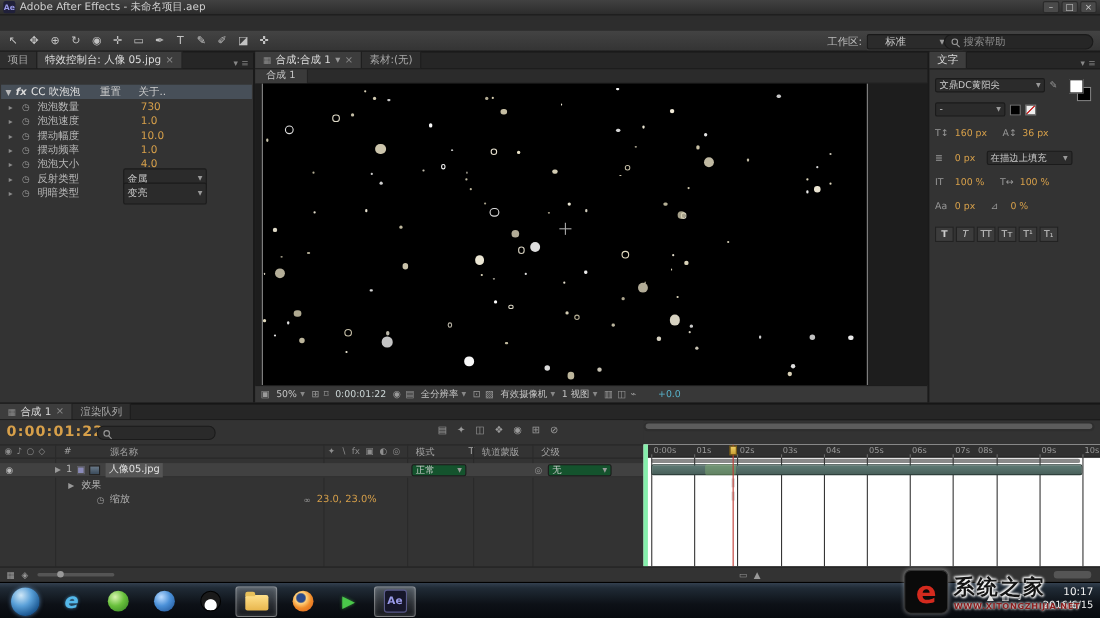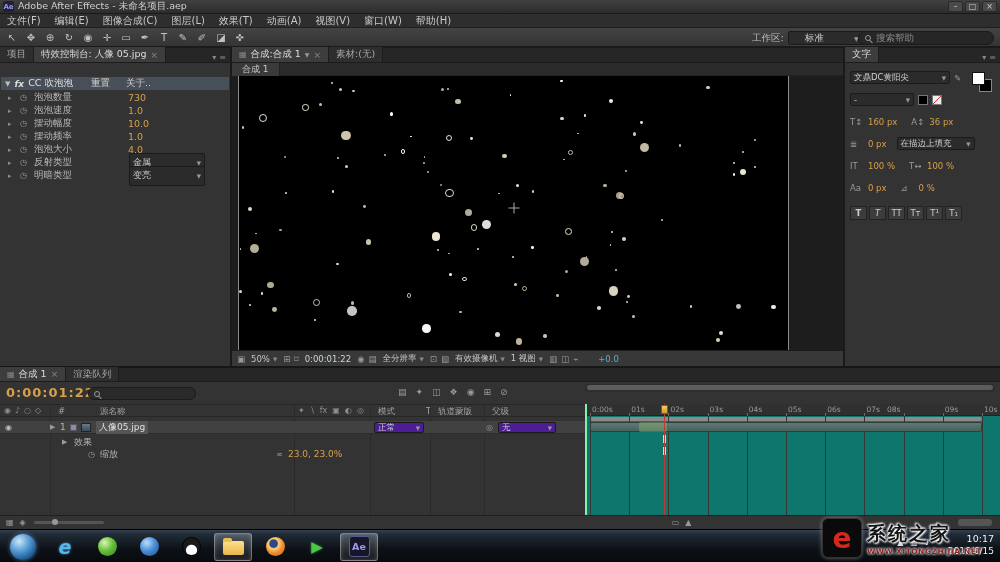--- a/index.html
+++ b/index.html
@@ -44,21 +44,21 @@
   .fx-header{position:absolute;left:1px;top:29px;right:1px;height:13px;background:#474f58;display:flex;align-items:center;gap:4px;padding:0 4px;color:#e3e3e3;}
   .fx-badge{font-style:italic;font-weight:bold;color:#ddd;font-size:9px;}
   .fx-name{font-size:9.5px;}
   .fx-reset{margin-left:14px;font-size:9.5px;color:#cfcfcf;}
   .fx-about{margin-left:12px;font-size:9.5px;color:#cfcfcf;}
   #props{position:absolute;left:0;top:43px;right:0;}
   .prop-row{position:relative;height:13px;display:flex;align-items:center;gap:5px;padding-left:8px;color:#b8b8b8;font-size:9.5px;}
   .prop-arrow{color:#8a8a8a;font-size:7px;width:7px;}
   .prop-stop{color:#9a9a9a;font-size:8px;width:9px;}
   .prop-val{position:absolute;left:128px;color:#d7a04a;}
-  .prop-dd{position:absolute;left:129px;width:76px;height:20px;background:#2b2b2b;border:1px solid #1b1b1b;border-radius:2px;display:flex;align-items:center;justify-content:space-between;padding:4px 3px;color:#ccc;font-size:9px;}
+  .prop-dd{position:absolute;left:112px;width:76px;height:20px;background:#2b2b2b;border:1px solid #1b1b1b;border-radius:2px;display:flex;align-items:center;justify-content:space-between;padding:4px 3px;color:#ccc;font-size:9px;}
   .prop-dd .caret{font-size:5.5px;color:#999;}
 
   
   .center-panel{position:absolute;left:232px;top:48px;width:613px;height:318px;background:#252525;border-right:2px solid #1a1a1a;}
   .subtabrow{position:absolute;left:0;top:15px;right:0;height:13px;background:#2b2b2b;border-bottom:1px solid #222;display:flex;}
   .subtab{height:13px;background:#3a3a3a;color:#c8c8c8;font-size:9px;line-height:13px;padding:0 10px;border-right:1px solid #222;}
   .viewer{position:absolute;left:0;top:28px;right:0;bottom:16px;background:#1d1d1d;}
   .comparea{position:absolute;left:6px;top:0;width:551px;bottom:0;background:#000;border-left:1px solid #8a8a8a;border-right:1px solid #8a8a8a;overflow:hidden;}
   .bubble{position:absolute;border-radius:50%;}
   .anchor-cross{position:absolute;left:50%;top:48%;width:11px;height:11px;transform:translate(-50%,-50%);}
@@ -104,26 +104,26 @@
   .tl-row{position:absolute;left:0;width:585px;height:13px;font-size:9px;color:#b5b5b5;}
   .layer-row{top:53px;background:#414141;border-bottom:1px solid #2c2c2c;}
   .row-eff{top:68px;}
   .row-scale{top:80px;}
   .cell{position:absolute;top:0;line-height:13px;}
   .layer-name{background:#555;padding:0 3px;color:#e0e0e0;}
   .chip{position:absolute;top:3px;width:7px;height:7px;background:#8a8ab8;border:1px solid #555;}
   .thumb{position:absolute;top:2px;width:10px;height:9px;background:linear-gradient(#6a7a8a,#3a4a5a);border:1px solid #222;}
   .mode-dd{position:absolute;left:374px;top:1px;width:50px;height:11px;}
   .parent-dd{position:absolute;left:498px;top:1px;width:58px;height:11px;}
-  .small-dd{background:#4c1d95;border:1px solid #1b1b1b;border-radius:2px;display:flex;align-items:center;justify-content:space-between;padding:0 3px;color:#ccc;font-size:8.5px;}
+  .small-dd{background:#14532d;border:1px solid #1b1b1b;border-radius:2px;display:flex;align-items:center;justify-content:space-between;padding:0 3px;color:#ccc;font-size:8.5px;}
   .small-dd .caret{font-size:5.5px;color:#999;}
   .scale-val{color:#d7a04a;}
   .vline{position:absolute;top:36px;height:113px;width:1px;background:#2a2a2a;}
 
-  .track-area{position:absolute;left:585px;top:36px;right:0;bottom:14px;background:#0f766e;border-left:2px solid #86efac;overflow:hidden;}
+  .track-area{position:absolute;left:585px;top:36px;right:0;bottom:14px;background:#ffffff;border-left:4px solid #86efac;overflow:hidden;}
   .track-nav{position:absolute;left:585px;top:16px;right:5px;height:8px;background:#2e2e2e;border-radius:4px;}
   .track-nav::before{content:"";position:absolute;left:2px;right:2px;top:1px;height:5px;background:#5c5c5c;border-radius:3px;}
   #ruler{position:absolute;left:0;top:0;right:0;height:12px;background:#303030;border-bottom:1px solid #232323;}
   .tick-label{position:absolute;top:1px;font-size:7.5px;color:#9a9a9a;}
   .tick-line{position:absolute;top:9px;width:1px;height:3px;background:#6a6a6a;}
   .workarea{position:absolute;left:3px;right:18px;top:13px;height:4px;background:#8a8a8a;border-radius:2px;}
   #track-grid{position:absolute;left:0;top:12px;right:0;bottom:0;}
   .grid-line{position:absolute;top:0;bottom:0;width:1px;background:#363636;}
   .layer-bar{position:absolute;left:3px;top:18px;width:392px;height:10px;background:linear-gradient(#5e7a74,#49605b);border:1px solid #2f403c;border-radius:2px;}
   .bar-hl{position:absolute;left:52px;top:18px;width:28px;height:10px;background:rgba(150,200,120,.35);border-radius:2px;}
@@ -173,31 +173,20 @@
   <div class="titlebar">
     <span class="appicon">Ae</span>
     <span class="wtitle">Adobe After Effects - 未命名项目.aep</span>
     <span class="winbtns">
       <span class="wb">–</span>
       <span class="wb">□</span>
       <span class="wb">×</span>
     </span>
   </div>
 
-  <div class="menubar">
-      <span class="menu-item">文件(F)</span>
-      <span class="menu-item">编辑(E)</span>
-      <span class="menu-item">图像合成(C)</span>
-      <span class="menu-item">图层(L)</span>
-      <span class="menu-item">效果(T)</span>
-      <span class="menu-item">动画(A)</span>
-      <span class="menu-item">视图(V)</span>
-      <span class="menu-item">窗口(W)</span>
-      <span class="menu-item">帮助(H)</span>
-    </div>
 
   <div class="toolbar">
     <div id="tools">
         <span class="tool">↖</span>
         <span class="tool">✥</span>
         <span class="tool">⊕</span>
         <span class="tool">↻</span>
         <span class="tool">◉</span>
         <span class="tool">✛</span>
         <span class="tool">▭</span>

